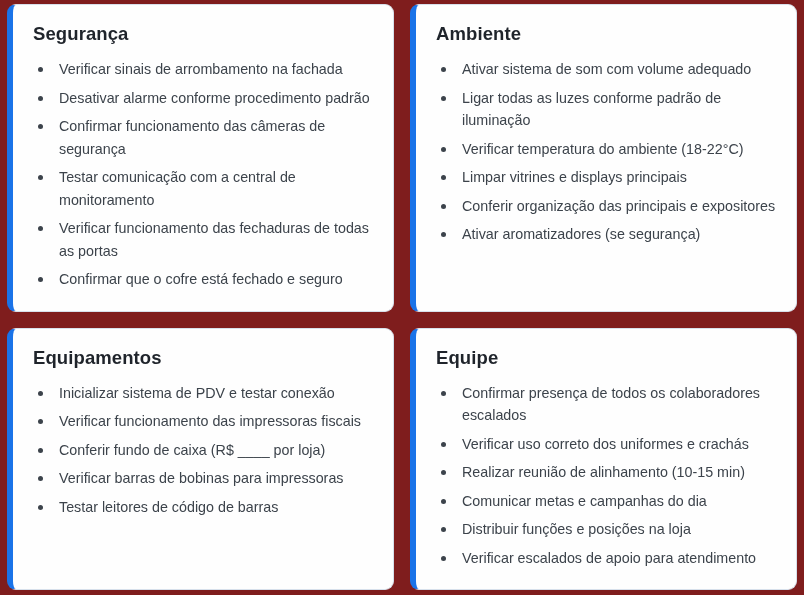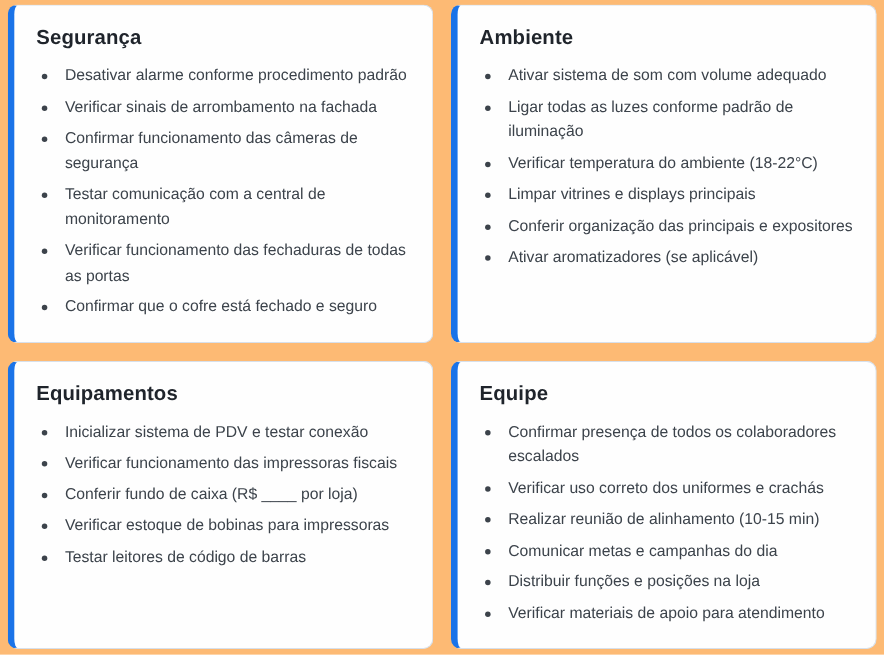--- a/index.html
+++ b/index.html
@@ -6,21 +6,21 @@
     margin: 0;
     padding: 0;
     background: #ffffff;
     font-family: "Liberation Sans", sans-serif;
   }
   .page {
     width: 804px;
     height: 595px;
     box-sizing: border-box;
     padding: 4px 7px 8px 7px;
-    background: #fdba74;
+    background: #7f1d1d;
   }
   .grid {
     display: grid;
     grid-template-columns: 1fr 1fr;
     gap: 16px;
     align-items: stretch;
   }
   .card {
     box-sizing: border-box;
     background: #fefefe;
@@ -63,58 +63,58 @@
 </style>
 </head>
 <body>
 
 <div class="page">
   <div class="grid">
 
     <section class="card">
       <h2 class="card-title">Segurança</h2>
       <ul class="checklist">
+          <li>Verificar sinais de arrombamento na fachada</li>
           <li>Desativar alarme conforme procedimento padrão</li>
-          <li>Verificar sinais de arrombamento na fachada</li>
           <li>Confirmar funcionamento das câmeras de segurança</li>
           <li>Testar comunicação com a central de monitoramento</li>
           <li>Verificar funcionamento das fechaduras de todas as portas</li>
           <li>Confirmar que o cofre está fechado e seguro</li>
         </ul>
     </section>
 
     <section class="card">
       <h2 class="card-title">Ambiente</h2>
       <ul class="checklist">
           <li>Ativar sistema de som com volume adequado</li>
           <li>Ligar todas as luzes conforme padrão de iluminação</li>
           <li>Verificar temperatura do ambiente (18-22°C)</li>
           <li>Limpar vitrines e displays principais</li>
           <li>Conferir organização das principais e expositores</li>
-          <li>Ativar aromatizadores (se aplicável)</li>
+          <li>Ativar aromatizadores (se segurança)</li>
         </ul>
     </section>
 
     <section class="card">
       <h2 class="card-title">Equipamentos</h2>
       <ul class="checklist">
           <li>Inicializar sistema de PDV e testar conexão</li>
           <li>Verificar funcionamento das impressoras fiscais</li>
           <li>Conferir fundo de caixa (R$ ____ por loja)</li>
-          <li>Verificar estoque de bobinas para impressoras</li>
+          <li>Verificar barras de bobinas para impressoras</li>
           <li>Testar leitores de código de barras</li>
         </ul>
     </section>
 
     <section class="card">
       <h2 class="card-title">Equipe</h2>
       <ul class="checklist">
           <li>Confirmar presença de todos os colaboradores escalados</li>
           <li>Verificar uso correto dos uniformes e crachás</li>
           <li>Realizar reunião de alinhamento (10-15 min)</li>
           <li>Comunicar metas e campanhas do dia</li>
           <li>Distribuir funções e posições na loja</li>
-          <li>Verificar materiais de apoio para atendimento</li>
+          <li>Verificar escalados de apoio para atendimento</li>
         </ul>
     </section>
 
   </div>
 </div>
 
 </body></html>

